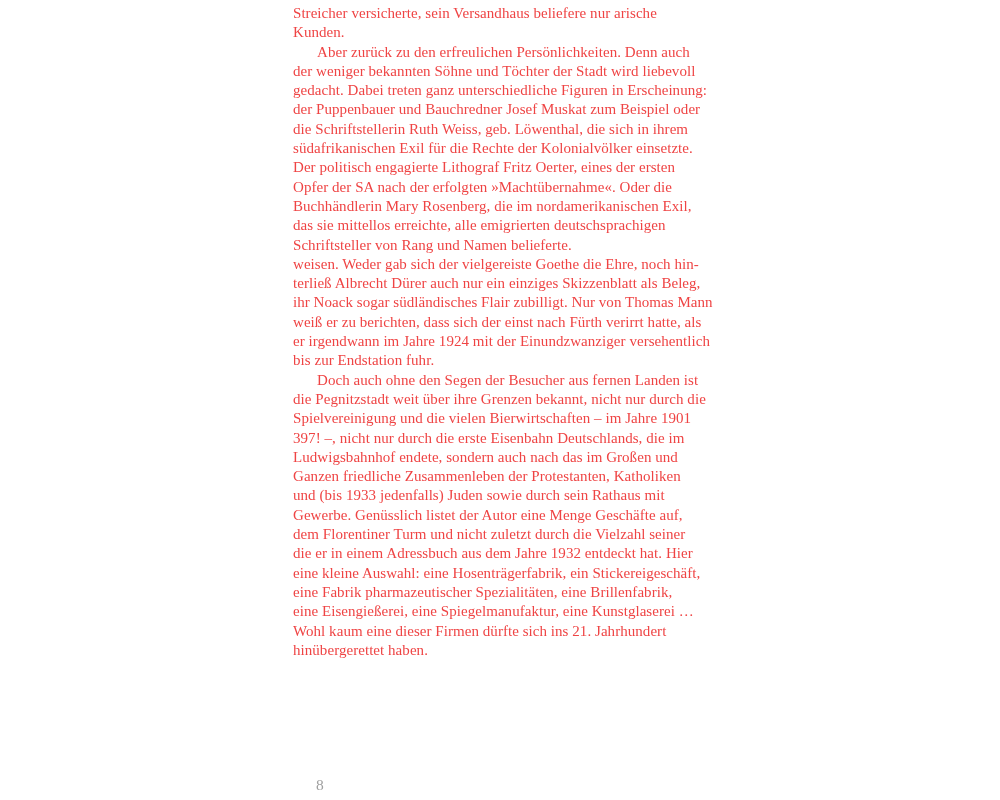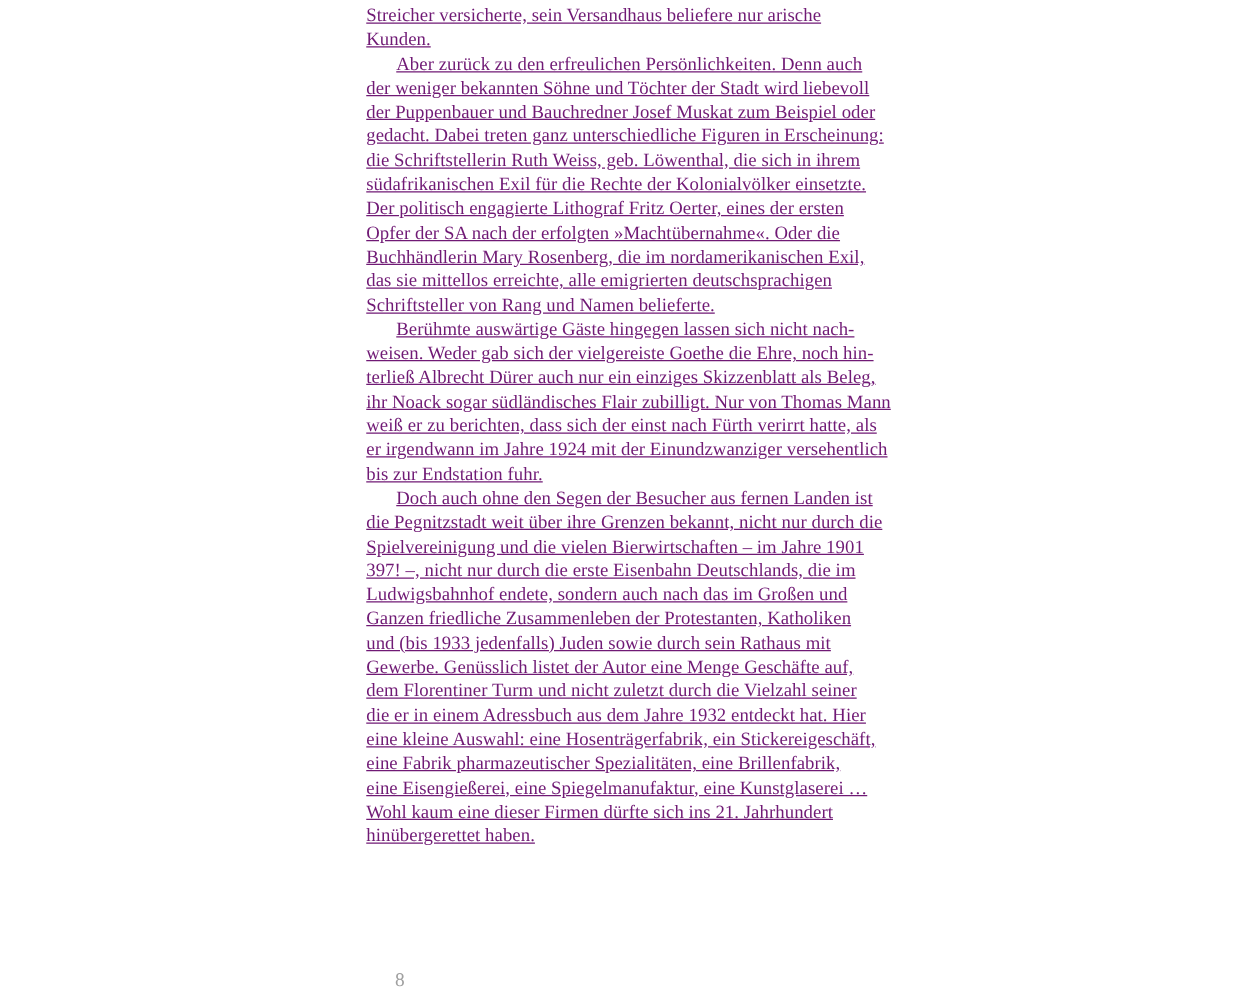--- a/index.html
+++ b/index.html
@@ -35,35 +35,34 @@
     left: 316px;
     top: 776px;
     font-size: 15.5px;
     line-height: 18px;
   }
 </style>
 </head>
 <body>
 
 <div class="page" style="background: rgb(255, 255, 255);">
-  <div class="text-block" id="text-block" style="color: #701a75; text-decoration: underline;">
+  <div class="text-block" id="text-block" style="color: #ef4444;">
       <div class="text-line">Streicher versicherte, sein Versandhaus beliefere nur arische</div>
       <div class="text-line">Kunden.</div>
       <div class="text-line indent">Aber zurück zu den erfreulichen Persönlichkeiten. Denn auch</div>
       <div class="text-line">der weniger bekannten Söhne und Töchter der Stadt wird liebevoll</div>
+      <div class="text-line">gedacht. Dabei treten ganz unterschiedliche Figuren in Erscheinung:</div>
       <div class="text-line">der Puppenbauer und Bauchredner Josef Muskat zum Beispiel oder</div>
-      <div class="text-line">gedacht. Dabei treten ganz unterschiedliche Figuren in Erscheinung:</div>
       <div class="text-line">die Schriftstellerin Ruth Weiss, geb. Löwenthal, die sich in ihrem</div>
       <div class="text-line">südafrikanischen Exil für die Rechte der Kolonialvölker einsetzte.</div>
       <div class="text-line">Der politisch engagierte Lithograf Fritz Oerter, eines der ersten</div>
       <div class="text-line">Opfer der SA nach der erfolgten »Machtübernahme«. Oder die</div>
       <div class="text-line">Buchhändlerin Mary Rosenberg, die im nordamerikanischen Exil,</div>
       <div class="text-line">das sie mittellos erreichte, alle emigrierten deutschsprachigen</div>
       <div class="text-line">Schriftsteller von Rang und Namen belieferte.</div>
-      <div class="text-line indent">Berühmte auswärtige Gäste hingegen lassen sich nicht nach-</div>
       <div class="text-line">weisen. Weder gab sich der vielgereiste Goethe die Ehre, noch hin-</div>
       <div class="text-line">terließ Albrecht Dürer auch nur ein einziges Skizzenblatt als Beleg,</div>
       <div class="text-line">ihr Noack sogar südländisches Flair zubilligt. Nur von Thomas Mann</div>
       <div class="text-line">weiß er zu berichten, dass sich der einst nach Fürth verirrt hatte, als</div>
       <div class="text-line">er irgendwann im Jahre 1924 mit der Einundzwanziger versehentlich</div>
       <div class="text-line">bis zur Endstation fuhr.</div>
       <div class="text-line indent">Doch auch ohne den Segen der Besucher aus fernen Landen ist</div>
       <div class="text-line">die Pegnitzstadt weit über ihre Grenzen bekannt, nicht nur durch die</div>
       <div class="text-line">Spielvereinigung und die vielen Bierwirtschaften – im Jahre 1901</div>
       <div class="text-line">397! –, nicht nur durch die erste Eisenbahn Deutschlands, die im</div>

